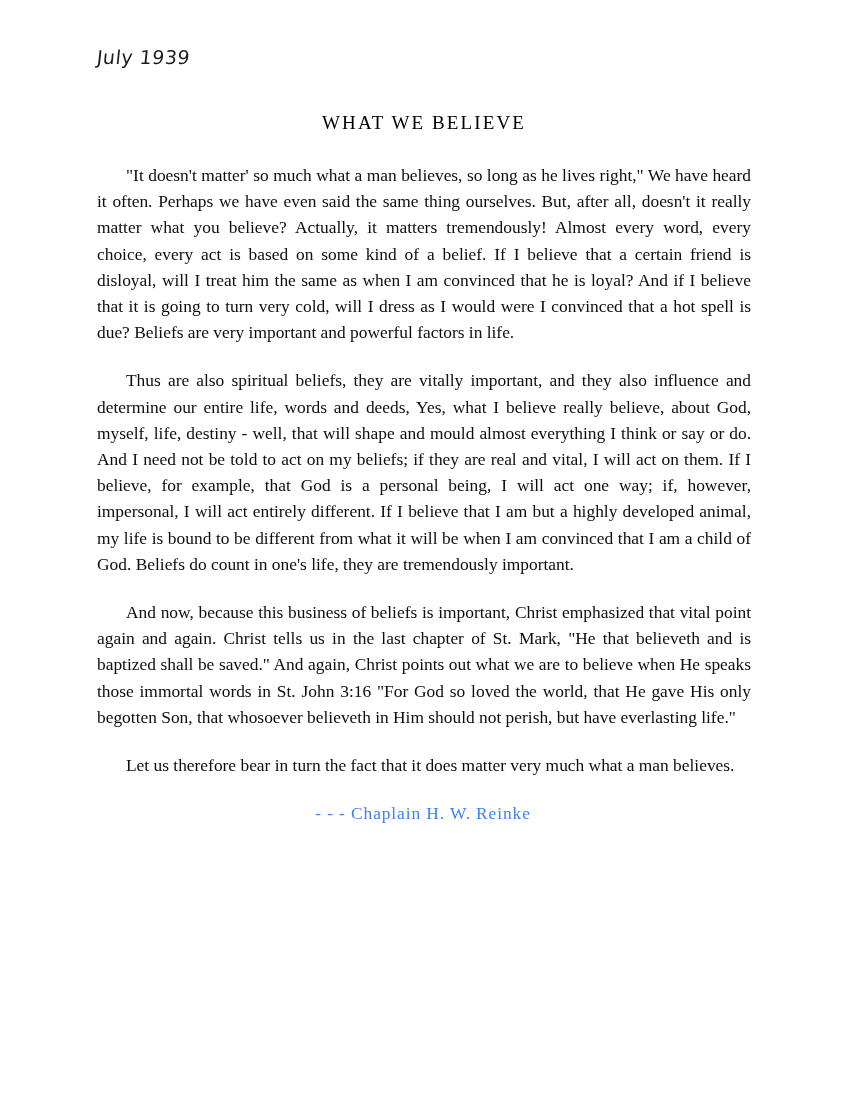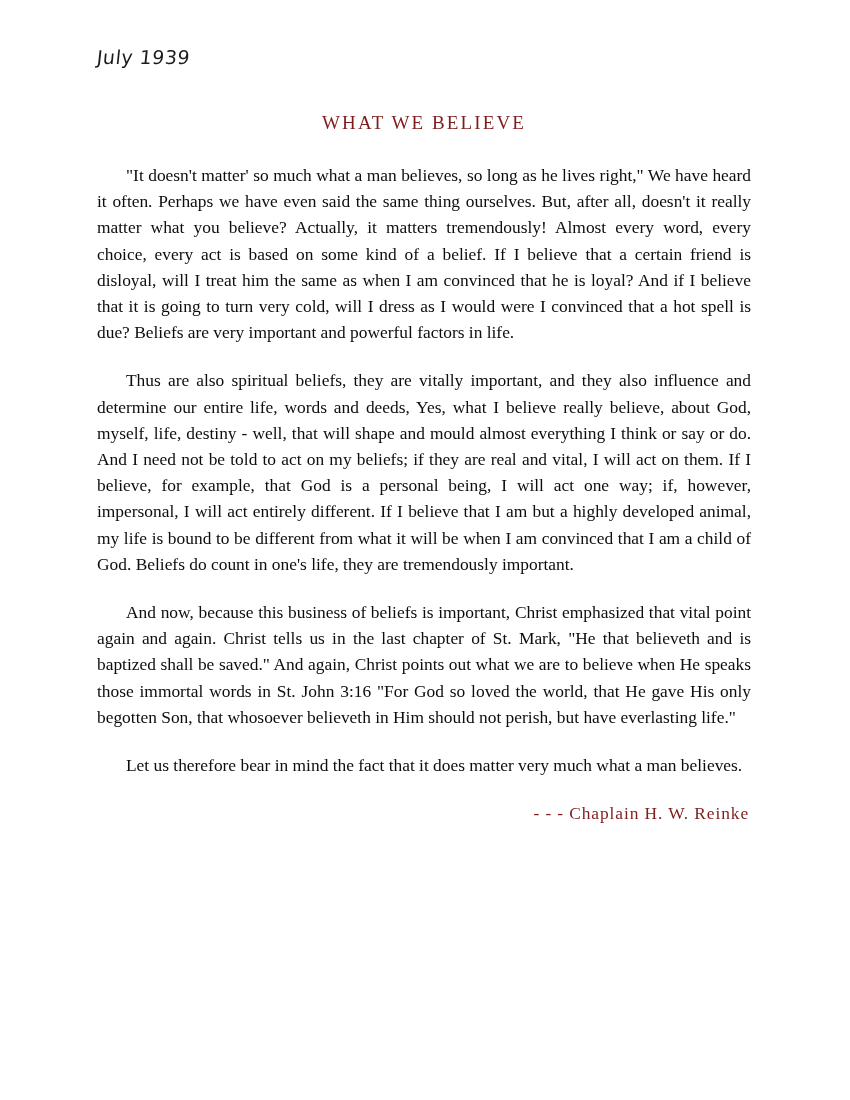--- a/index.html
+++ b/index.html
@@ -43,44 +43,44 @@
     top: 112px;
     width: 654px;
   }
 
   .doc-title {
     text-align: center;
     font-size: 19px;
     letter-spacing: 2.1px;
     margin: 0 0 28px 0;
     font-weight: 400;
-    color: #7f1d1d;
+    color: #000000;
   }
 
   .body-par {
     margin: 0 0 22px 0;
     font-size: 17.4px;
     line-height: 26.2px;
     text-align: justify;
     text-justify: inter-word;
     text-indent: 29px;
     color: #0d0d0d;
     hyphens: none;
   }
   .body-par:last-of-type {
     margin-bottom: 0;
   }
 
   .signature {
     margin: 20px 0 0 0;
-    text-align: right;
+    text-align: center;
     font-size: 17.4px;
     line-height: 26.2px;
     letter-spacing: 0.9px;
-    color: #7f1d1d;
+    color: #3b82f6;
     padding-right: 2px;
   }
 
   
   .footer {
     position: absolute;
     left: 0;
     right: 0;
     top: 1099px;
     text-align: center;
@@ -107,21 +107,21 @@
   <div class="content">
 
     <h1 class="doc-title">WHAT WE BELIEVE</h1>
 
     <p class="body-par">"It doesn't matter' so much what a man believes, so long as he lives right," We have heard it often. Perhaps we have even said the same thing ourselves. But, after all, doesn't it really matter what you believe? Actually, it matters tremendously! Almost every word, every choice, every act is based on some kind of a belief. If I believe that a certain friend is disloyal, will I treat him the same as when I am convinced that he is loyal? And if I believe that it is going to turn very cold, will I dress as I would were I convinced that a hot spell is due? Beliefs are very important and powerful factors in life.</p>
 
     <p class="body-par">Thus are also spiritual beliefs, they are vitally important, and they also influence and determine our entire life, words and deeds, Yes, what I believe really believe, about God, myself, life, destiny - well, that will shape and mould almost everything I think or say or do. And I need not be told to act on my beliefs; if they are real and vital, I will act on them. If I believe, for example, that God is a personal being, I will act one way; if, however, impersonal, I will act entirely different. If I believe that I am but a highly developed animal, my life is bound to be different from what it will be when I am convinced that I am a child of God. Beliefs do count in one's life, they are tremendously important.</p>
 
     <p class="body-par">And now, because this business of beliefs is important, Christ emphasized that vital point again and again. Christ tells us in the last chapter of St. Mark, "He that believeth and is baptized shall be saved." And again, Christ points out what we are to believe when He speaks those immortal words in St. John 3:16 "For God so loved the world, that He gave His only begotten Son, that whosoever believeth in Him should not perish, but have everlasting life."</p>
 
-    <p class="body-par">Let us therefore bear in mind the fact that it does matter very much what a man believes.</p>
+    <p class="body-par">Let us therefore bear in turn the fact that it does matter very much what a man believes.</p>
 
     <p class="signature">- - - Chaplain H. W. Reinke</p>
 
   </div>
 
   <div class="footer">
     <div class="footer-inner">
       <div class="footer-line">Black Hills Echoes July 1939</div>
     </div>
   </div>

